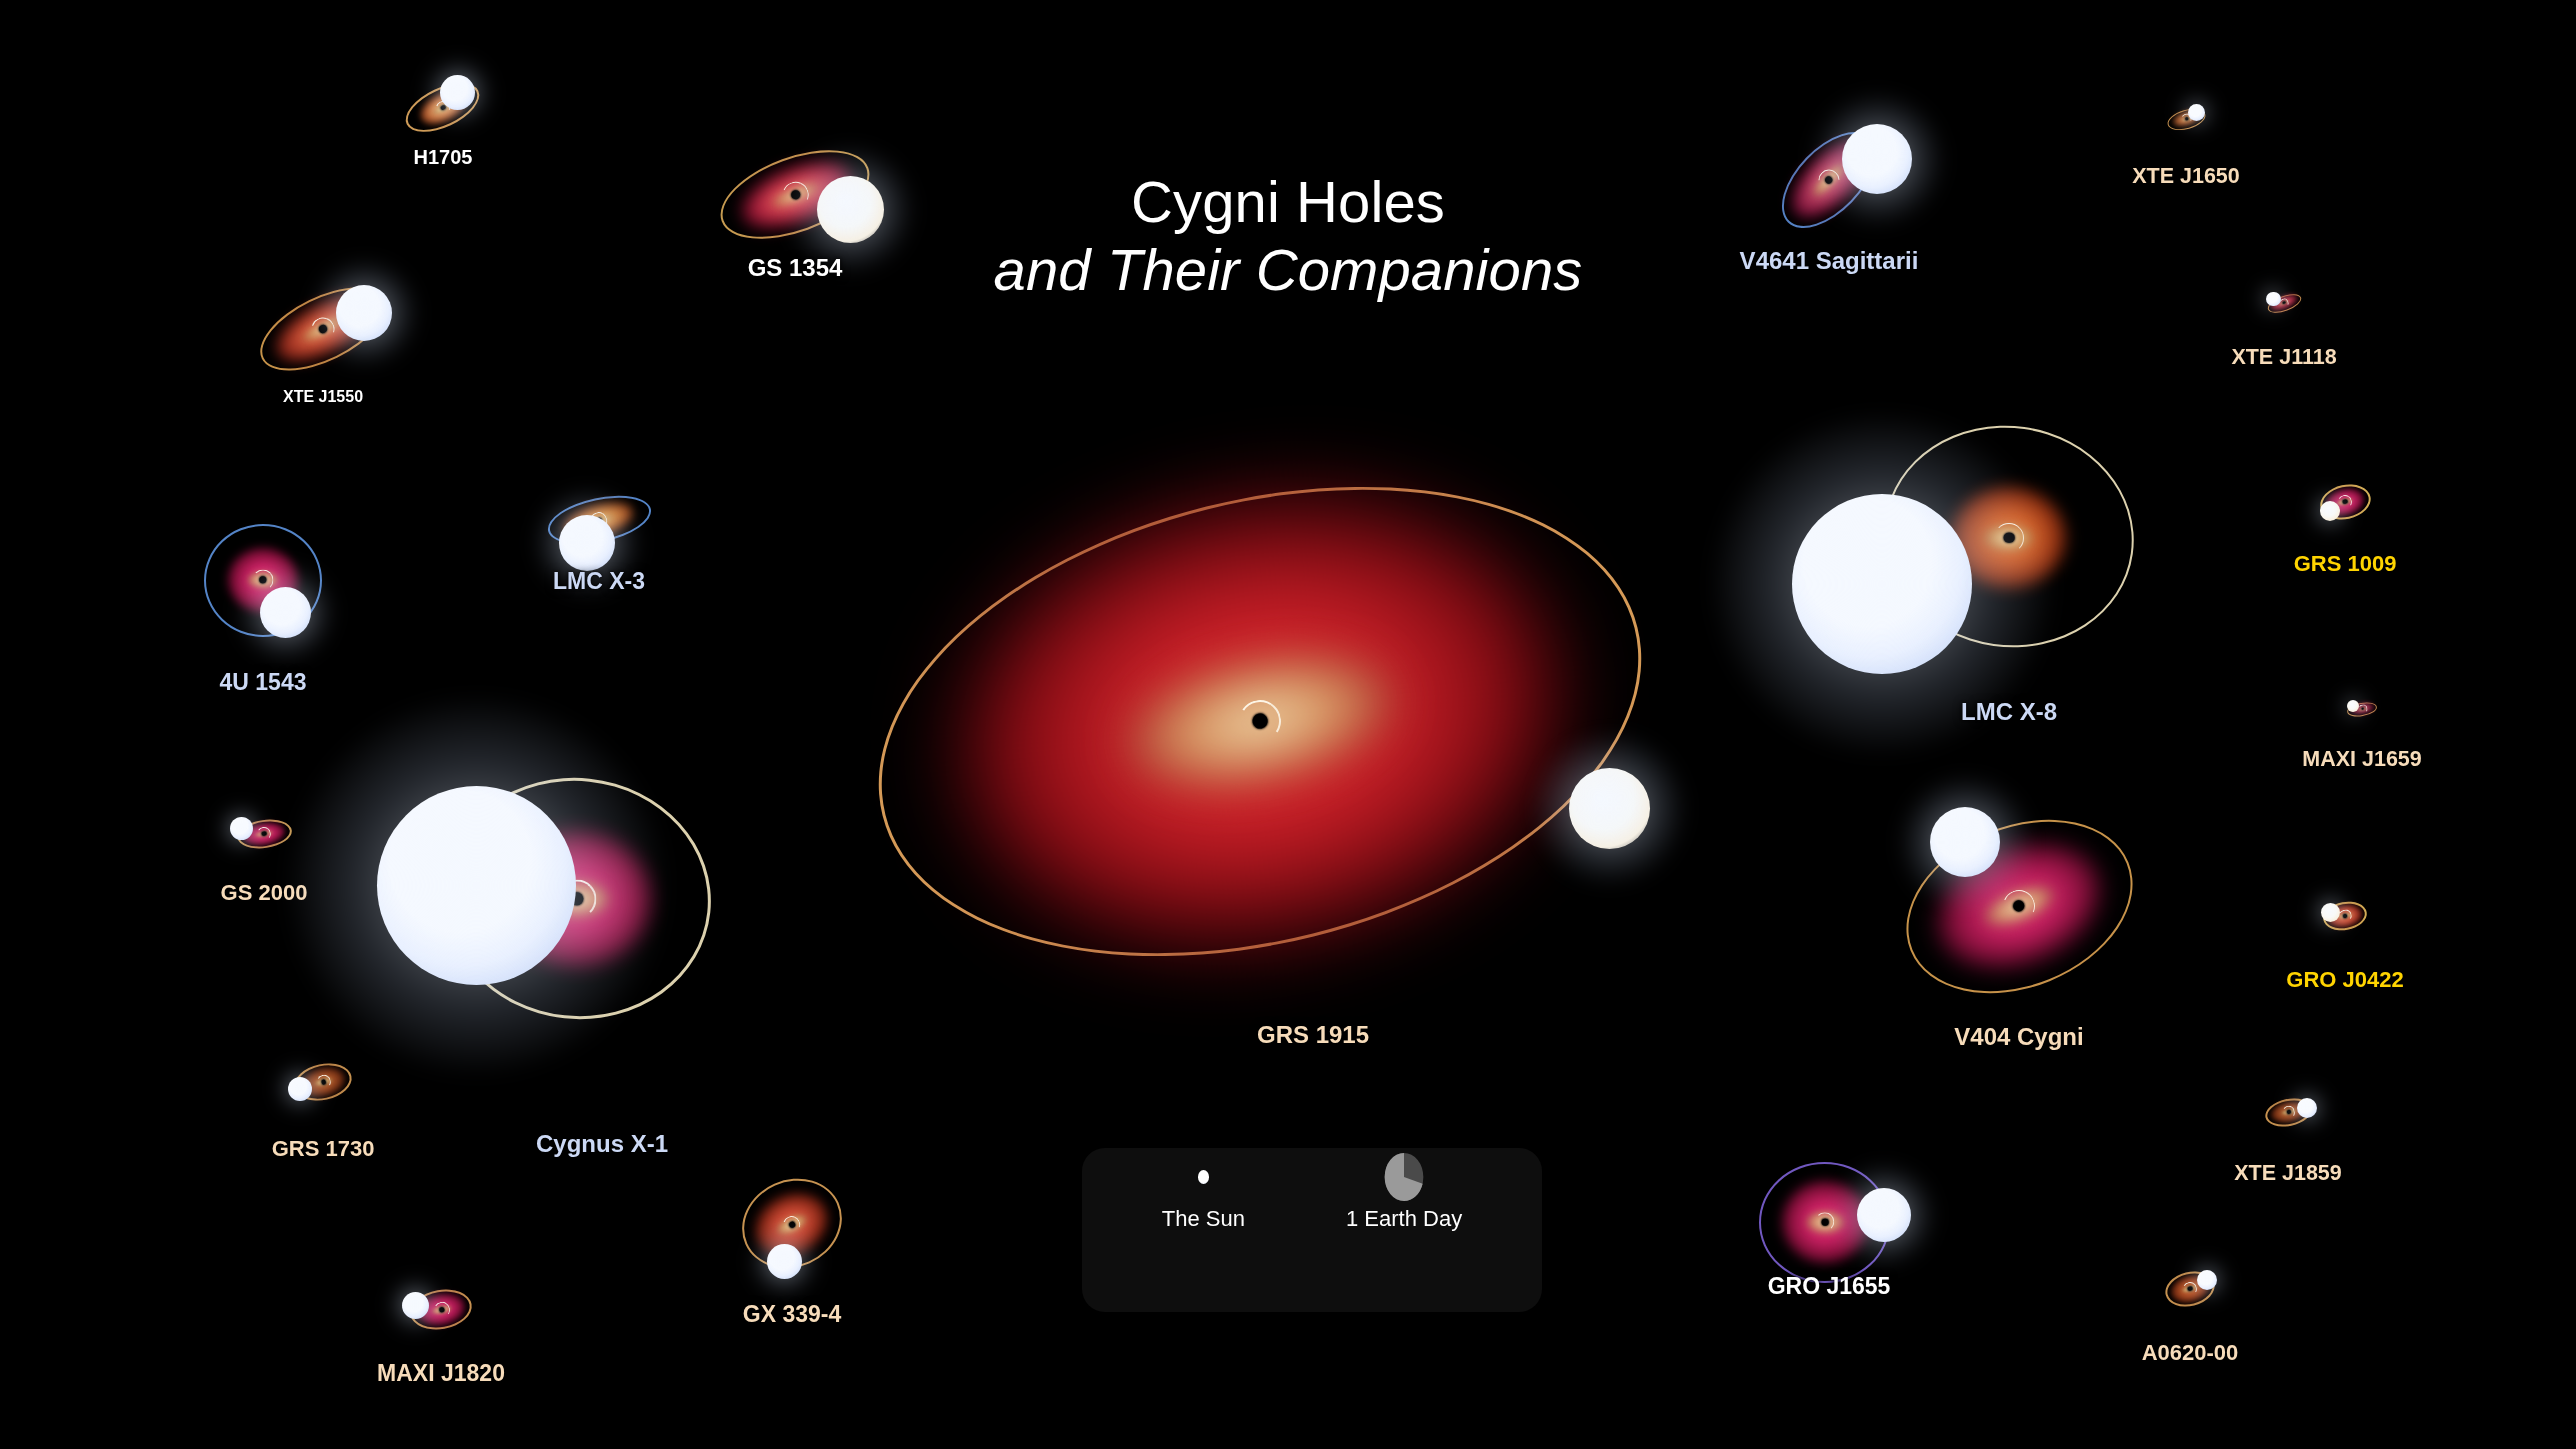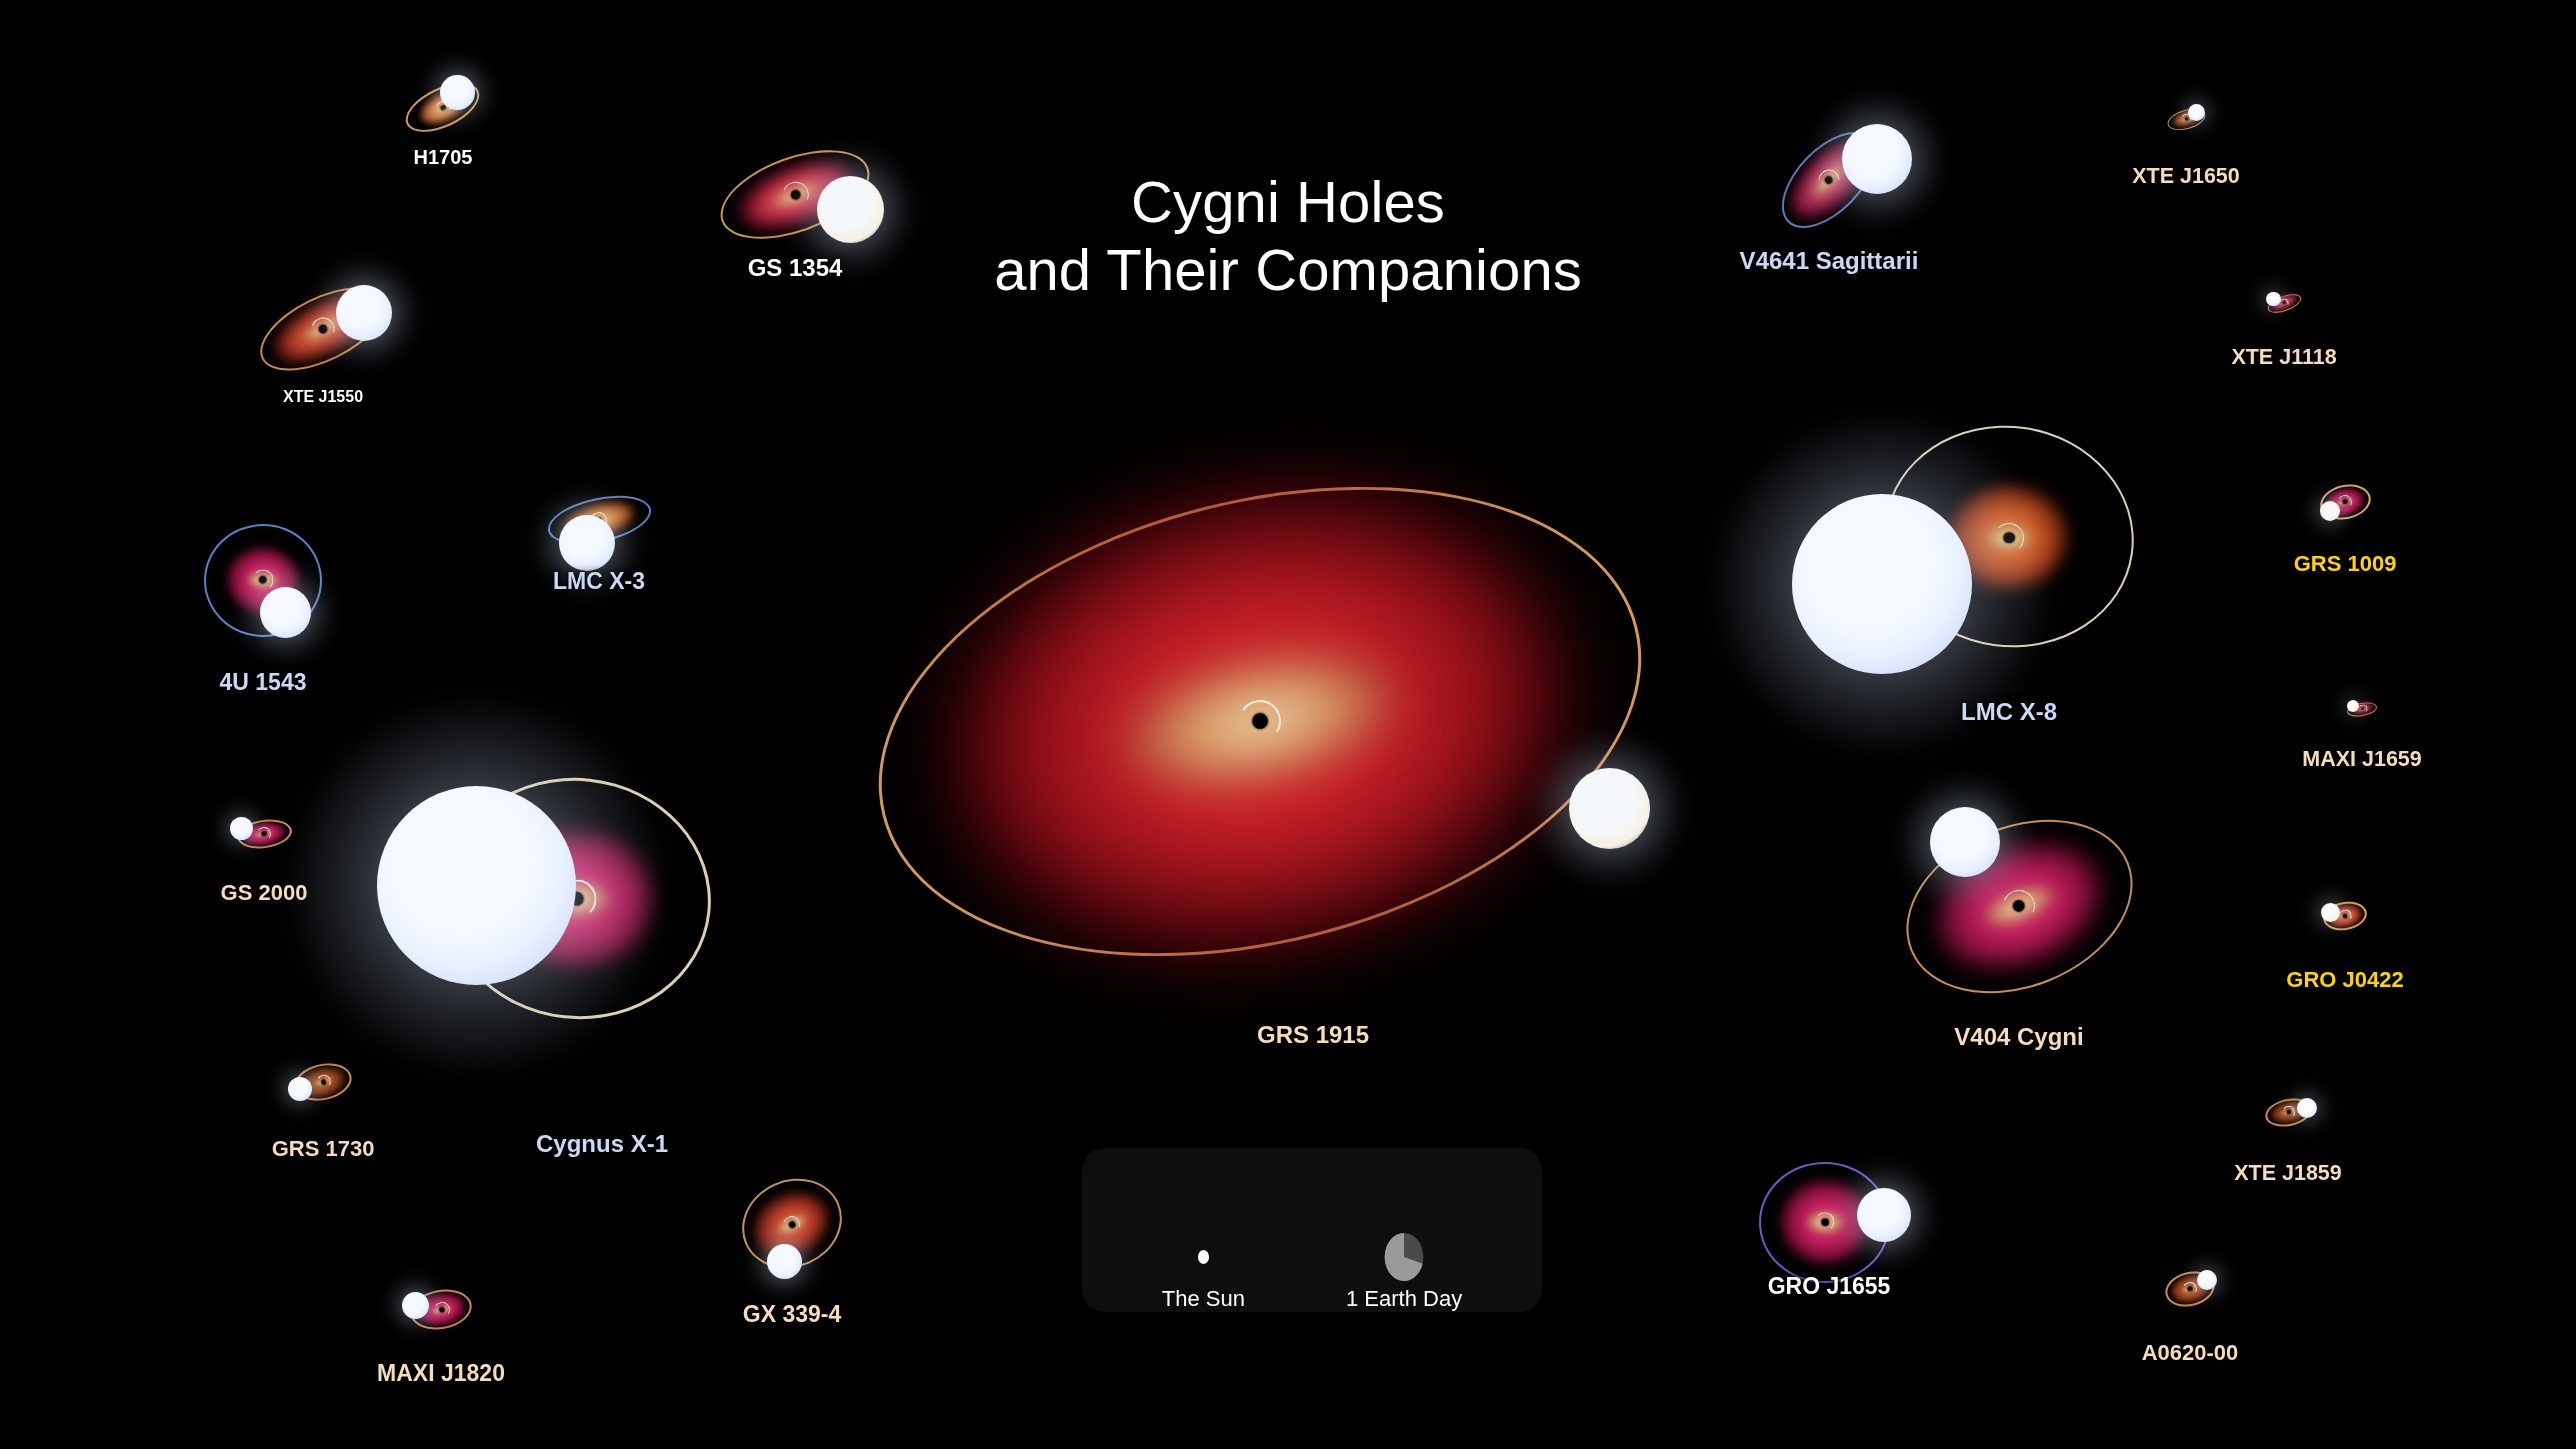--- a/index.html
+++ b/index.html
@@ -10,21 +10,21 @@
     background:#000;
   }
   #stage{position:absolute;inset:0;width:2576px;height:1449px;}
 
   
   .title{
     position:absolute;left:0;right:0;top:168px;text-align:center;
     color:#ffffff;font-size:58px;line-height:1.18;font-weight:400;
     letter-spacing:0.1px;pointer-events:none;
   }
-  .title .l2{display:block;}
+  .title .l2{display:block;font-style:italic;}
 
   
   .system{position:absolute;transform:translate(-50%,-50%);}
   .sysart{position:absolute;left:0;top:0;transform:translate(-50%,-50%);}
 
   .label{
     position:absolute;transform:translate(-50%,0);
     white-space:nowrap;font-weight:700;text-align:center;
     text-shadow:0 0 8px rgba(0,0,0,.95),0 0 2.7px rgba(0,0,0,.9);
   }
@@ -73,21 +73,21 @@
 
   
   .orbit{
     position:absolute;border-radius:50%;border-style:solid;
     background:transparent;box-sizing:border-box;
   }
 
   
   .legend{
     position:absolute;border-radius:23px;background:#0e0e0e;
-    display:flex;align-items:flex-end;justify-content:center;
+    display:flex;align-items:flex-start;justify-content:center;
   }
   .legend-item{
     display:flex;flex-direction:column;align-items:center;justify-content:flex-end;
   }
   .legend-label{
     color:#ffffff;font-size:22px;font-weight:400;white-space:nowrap;
   }
   .sun-dot{
     width:11.4px;height:14px;border-radius:50%;
     background:radial-gradient(circle at 45% 40%,#fff 0%,#fff 60%,#e8eeff 100%);

